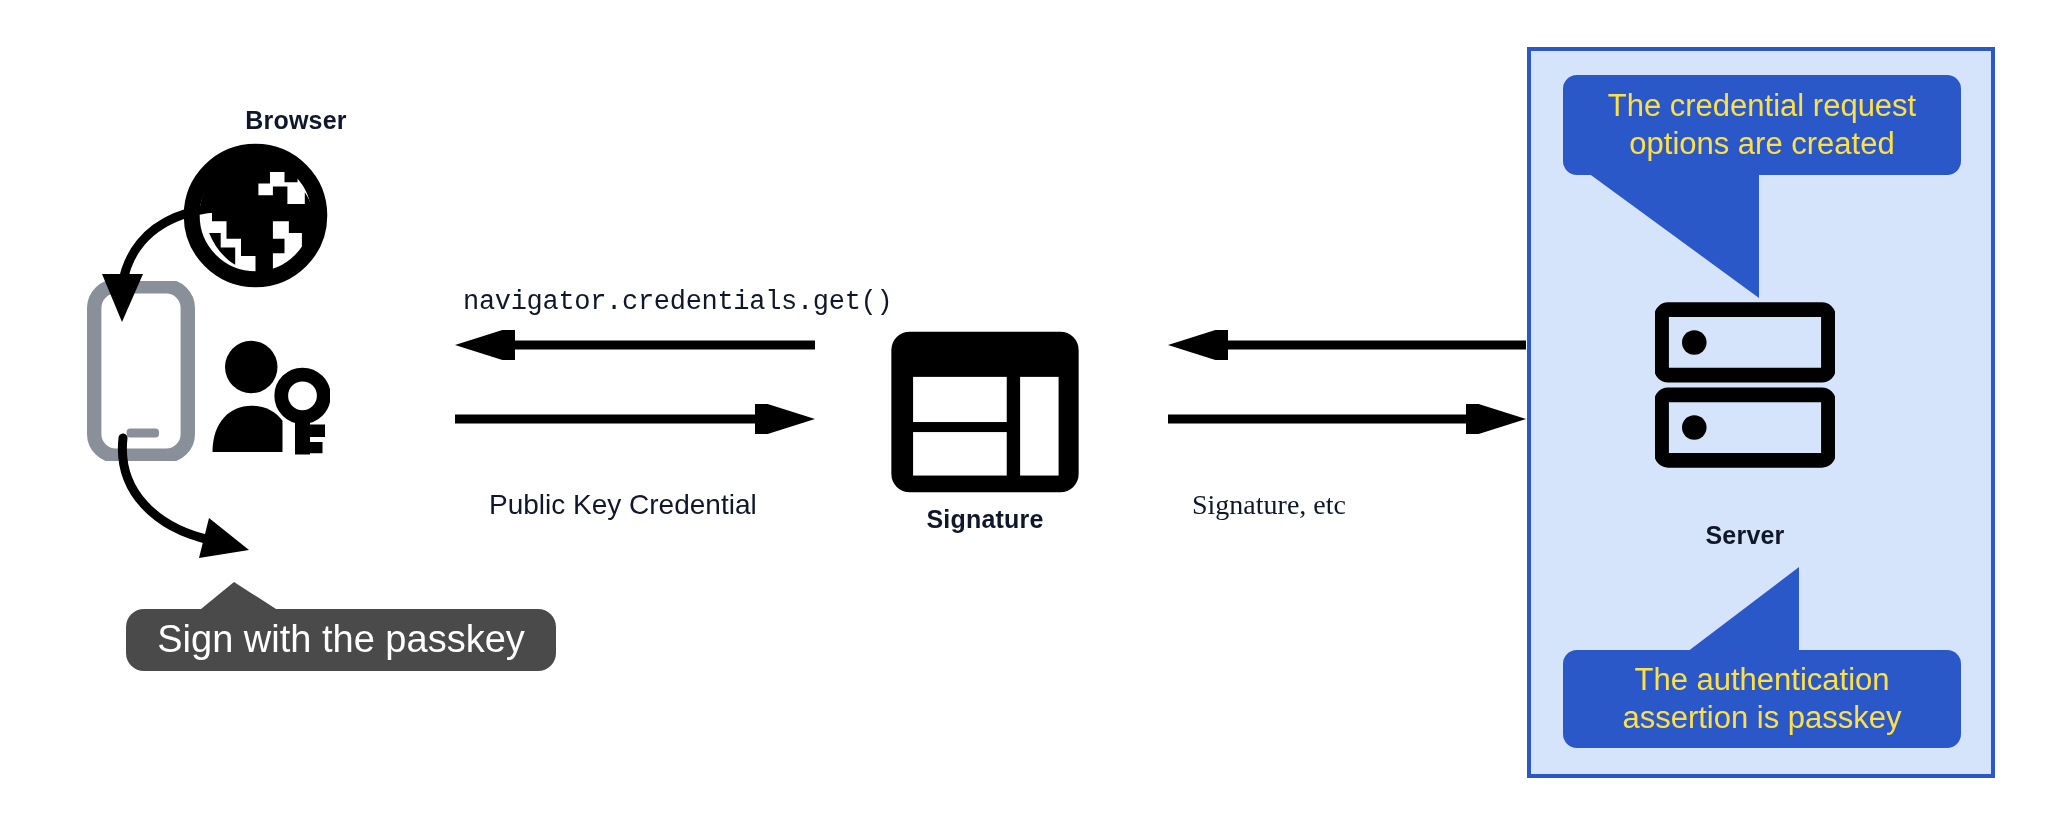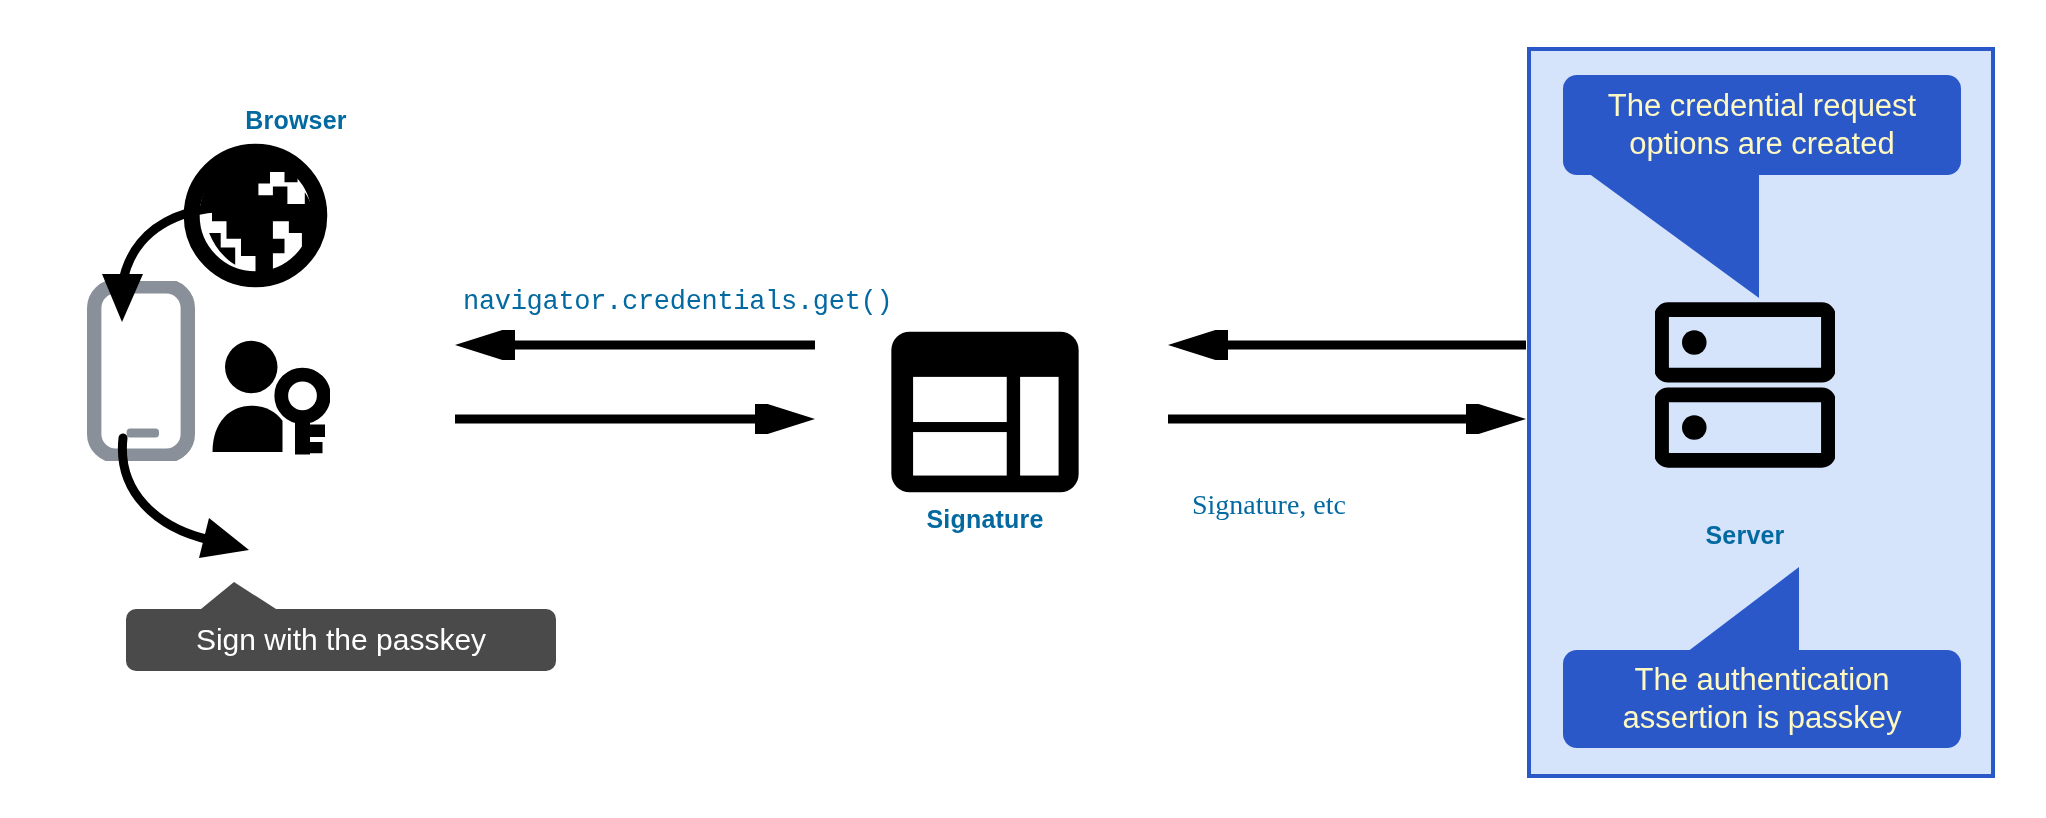--- a/index.html
+++ b/index.html
@@ -17,21 +17,21 @@
     width: 2046px;
     height: 818px;
     background: #ffffff;
     overflow: hidden;
   }
   .abs { position: absolute; }
 
   
   .lbl {
     font-family: "Liberation Sans", sans-serif;
-    color: #0369a1;
+    color: #0f172a;
     line-height: 1.28;
     white-space: pre-line;
   }
   .lbl-normal { font-size: 28px; font-weight: 400; }
   .lbl-bold   { font-size: 25px; font-weight: 700; letter-spacing: .2px; }
   .lbl-mono   {
     font-family: "Liberation Mono", "DejaVu Sans Mono", monospace;
     font-size: 27px; font-weight: 400; letter-spacing: -.3px; margin-top: 17px;
   }
 
@@ -41,37 +41,37 @@
     width: 468px; height: 731px;
     background: #d5e3fb;
     border: 4px solid #2b58c9;
     box-sizing: border-box;
   }
 
   
   .callout-blue {
     background: #2b58c9;
     border-radius: 14px;
-    color: #fef9c3;
+    color: #fde047;
     font-size: 31px;
     font-weight: 400;
     line-height: 1.24;
     text-align: center;
     display: flex;
     align-items: center;
     justify-content: center;
     white-space: pre-line;
     padding: 10px 14px;
     box-sizing: border-box;
   }
   .callout-dark {
     background: #4a4a4a;
-    border-radius: 10px;
+    border-radius: 18px;
     color: #ffffff;
-    font-size: 30px;
+    font-size: 38px;
     font-weight: 400;
     line-height: 1.2;
     text-align: center;
     display: flex;
     align-items: center;
     justify-content: center;
     padding: 8px 22px;
     box-sizing: border-box;
   }
   .tail { pointer-events: none; }
@@ -157,20 +157,21 @@
     </svg>
   </div>
 
   <div class="abs" style="left:455px; top:404px; width:360px; height:30px;">
     <svg class="icon" width="360" height="30" viewBox="0 0 360 30" aria-hidden="true">
       <line x1="0" y1="15" x2="308" y2="15" stroke="#000" stroke-width="9"></line>
       <path d="M360 15 L300 -4 L300 34 Z" fill="#000"></path>
     </svg>
   </div>
 
+  <div class="abs lbl lbl-normal" style="left:489px; top:487px;">Public Key Credential</div>
 
   <div class="abs" style="left:888px; top:328px; width:194px; height:168px;">
     <svg class="icon" width="194" height="168" viewBox="0 0 116 100" aria-hidden="true">
       <rect x="2" y="2" width="112" height="96" rx="11" ry="11" fill="#000"></rect>
       <rect x="15" y="29" width="56" height="27" fill="#fff"></rect>
       <rect x="15" y="62" width="56" height="26" fill="#fff"></rect>
       <rect x="79" y="29" width="23" height="59" fill="#fff"></rect>
     </svg>
   </div>
   <div class="abs lbl lbl-bold" style="left:888px; top:503px; width:194px; text-align:center;">Signature</div>

